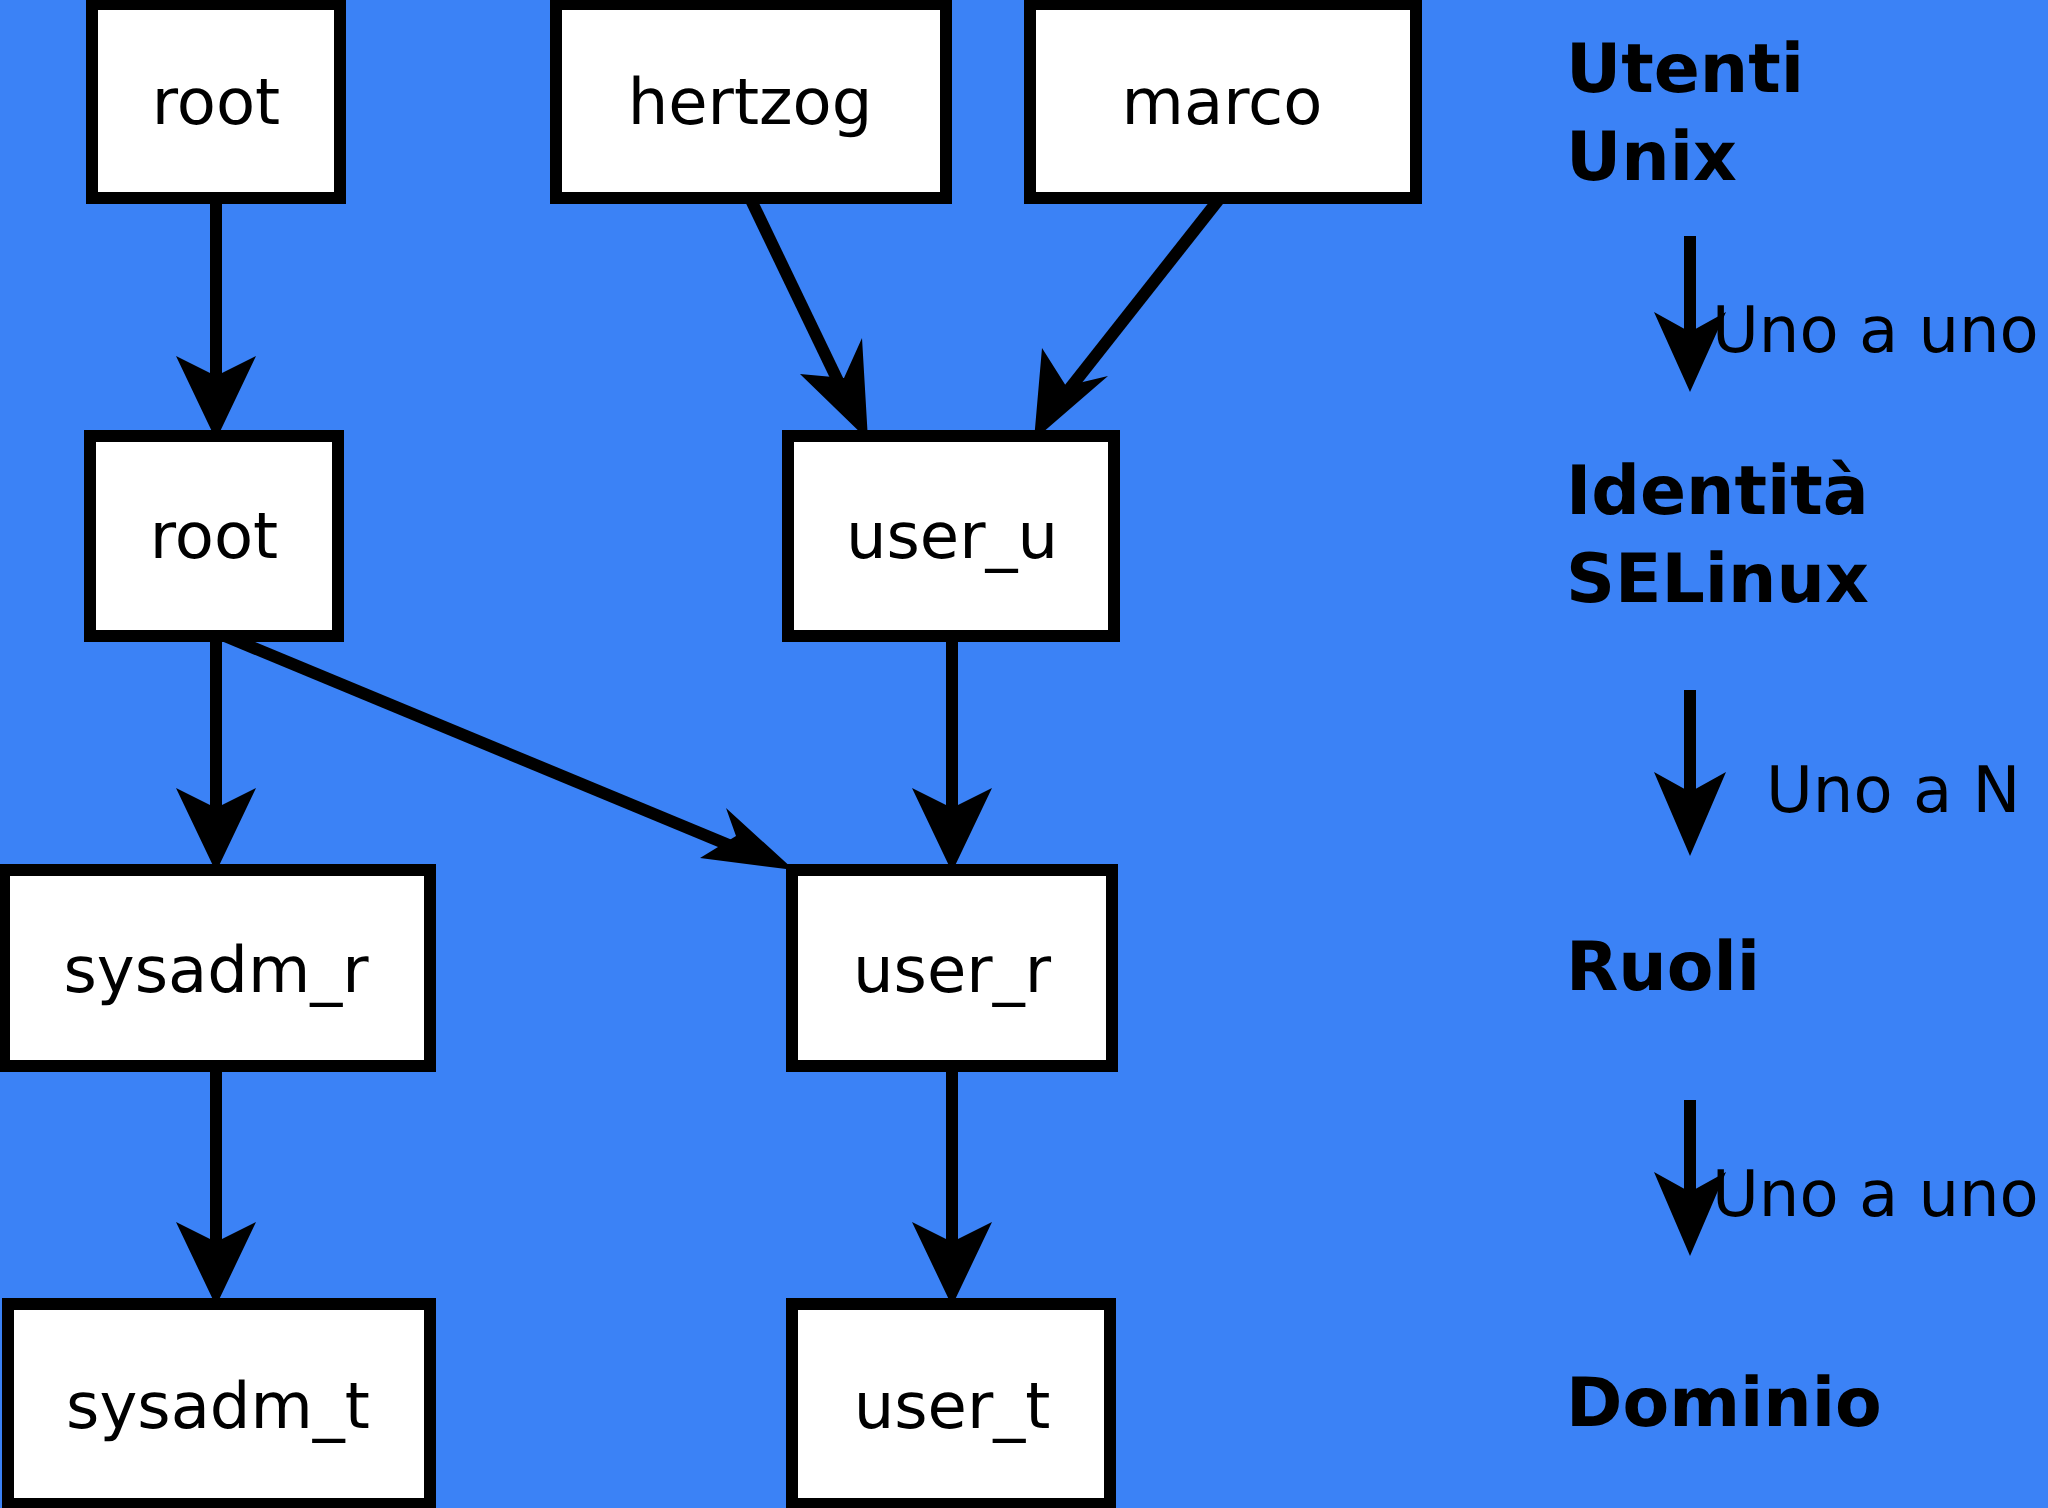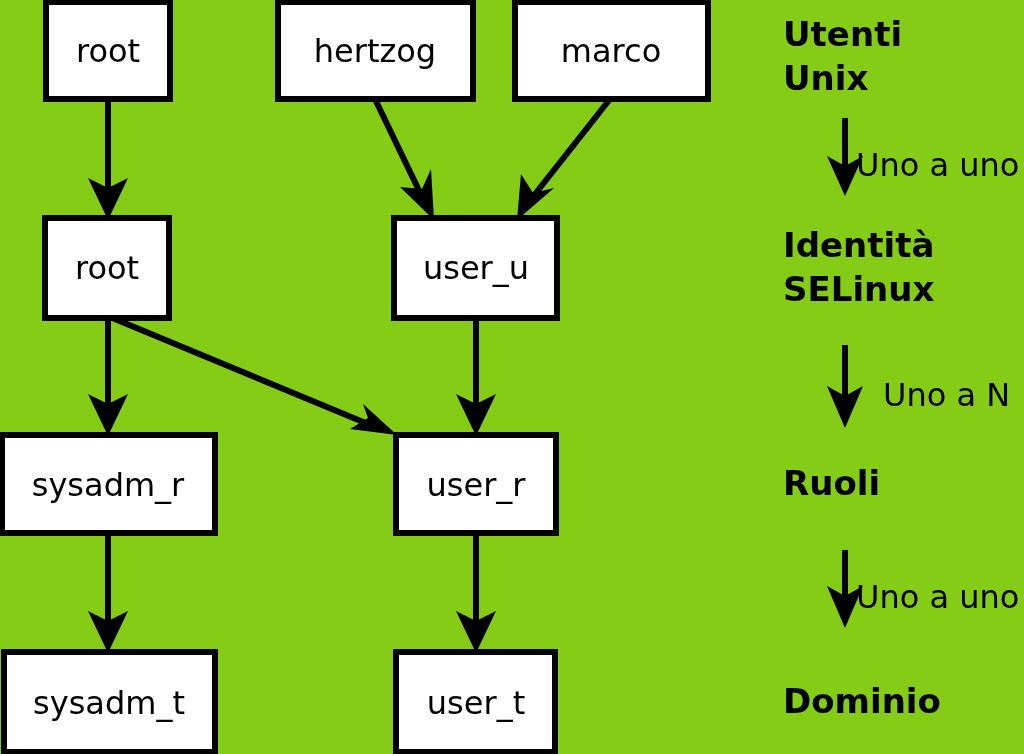--- a/index.html
+++ b/index.html
@@ -4,21 +4,21 @@
 <style>
   html, body {
     margin: 0;
     padding: 0;
     background: #ffffff;
   }
   #canvas {
     position: relative;
     width: 1024px;
     height: 754px;
-    background: #84cc16;
+    background: #3b82f6;
     overflow: hidden;
     font-family: "DejaVu Sans", sans-serif;
   }
   svg.diagram {
     position: absolute;
     left: 0;
     top: 0;
     width: 1024px;
     height: 754px;
     display: block;

